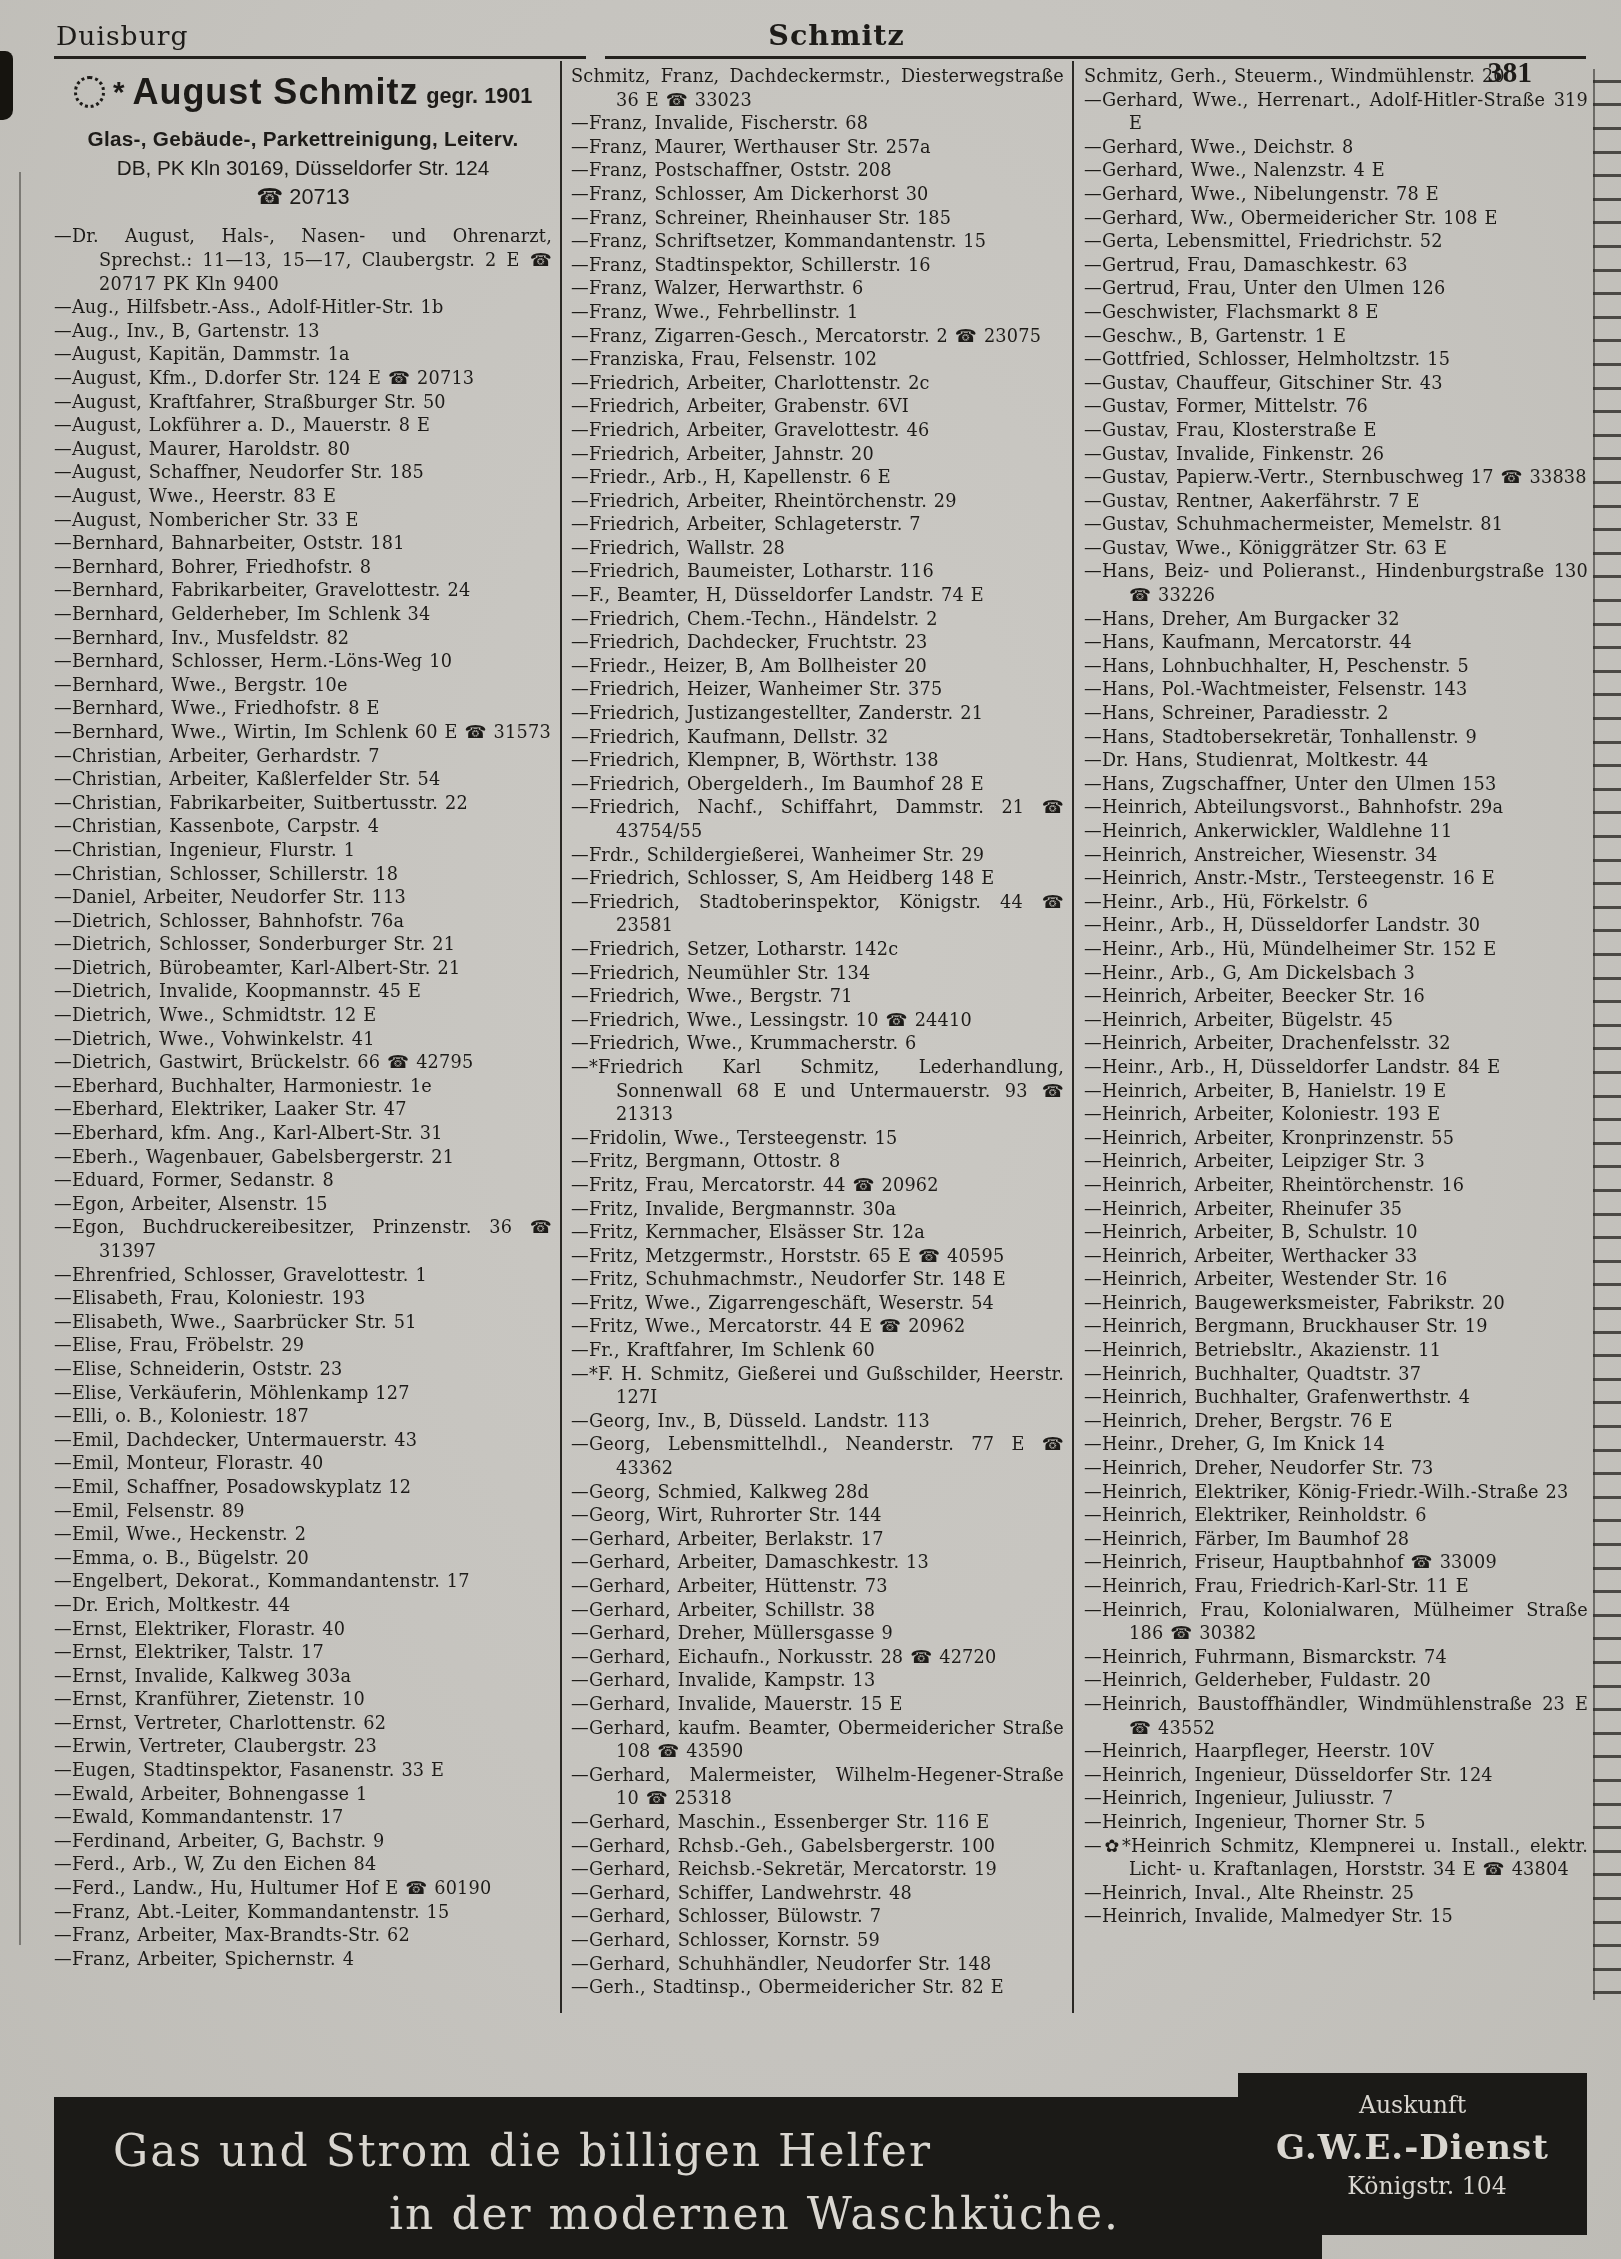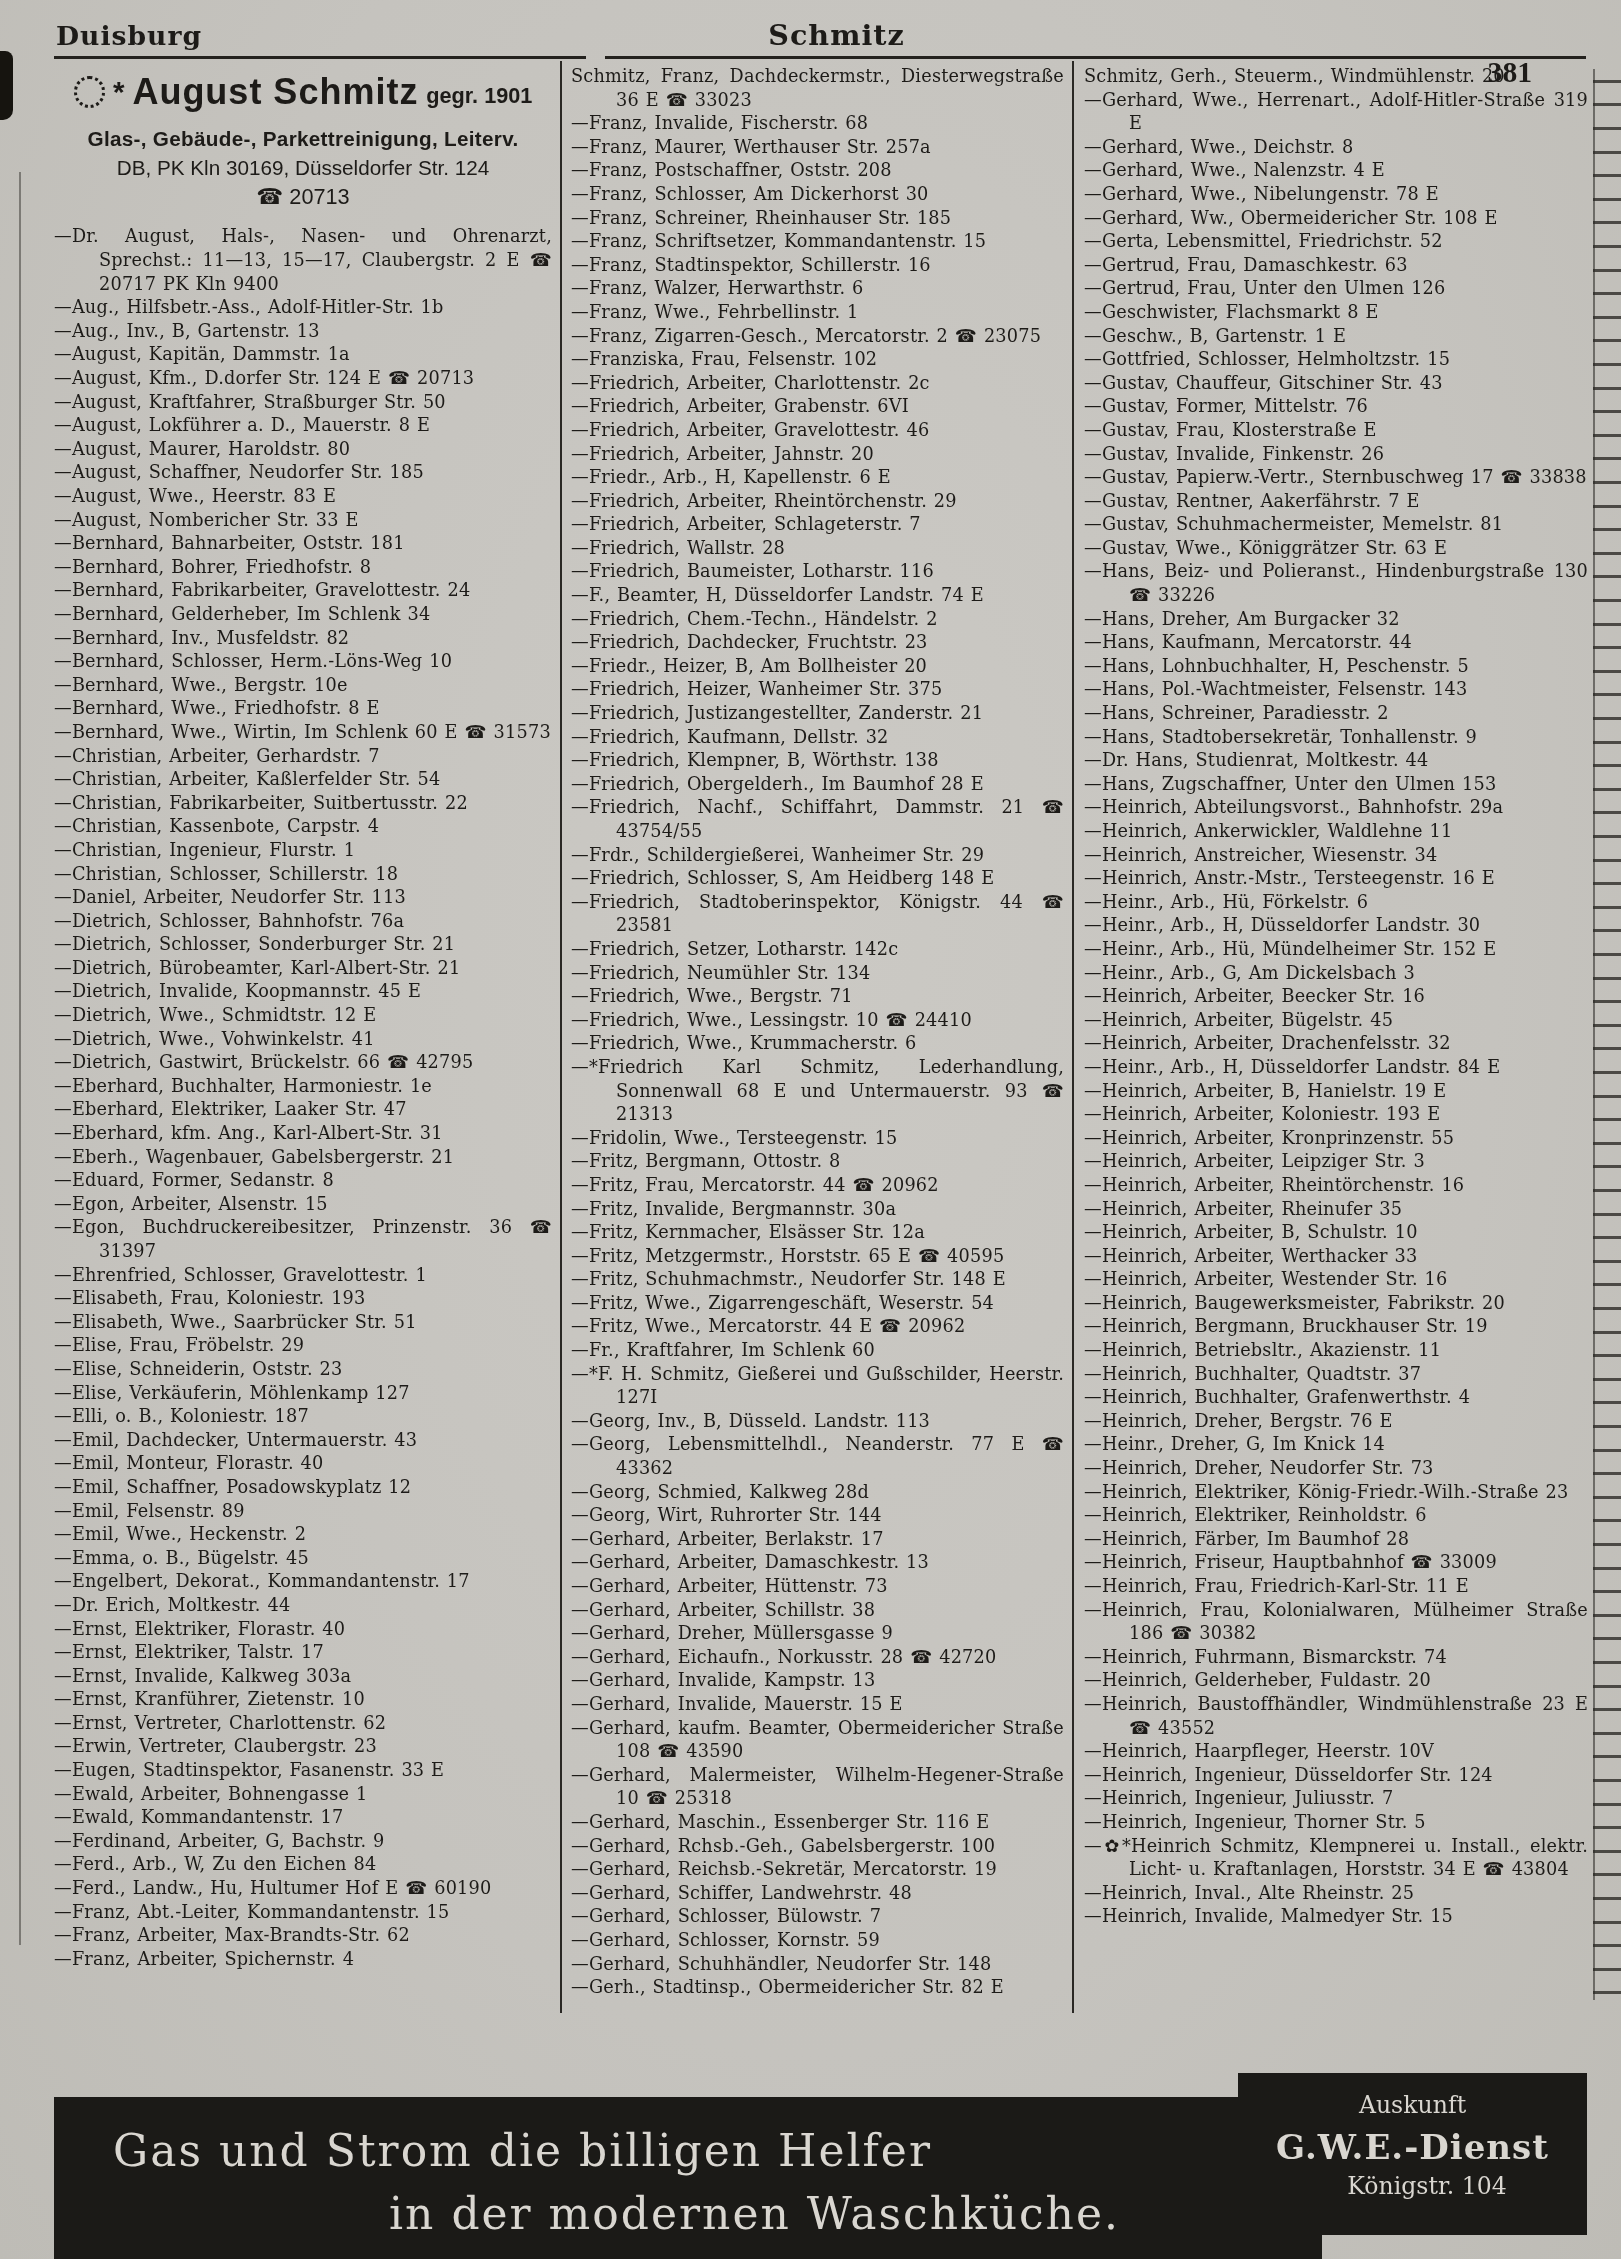--- a/index.html
+++ b/index.html
@@ -4,21 +4,21 @@
 <style>
   html,body{margin:0;padding:0;}
   body{
     width:1621px;height:2260px;position:relative;overflow:hidden;
     background:#c7c5c0;
     background-image:radial-gradient(ellipse at 50% 40%, #cbc9c4 0%, #c5c3be 60%, #bebcb6 100%);
     font-family:"DejaVu Serif", serif;
     color:#1d1b18;
   }
   
-  .hdr-place{position:absolute;left:56px;top:19.7px;font-size:26.6px;font-weight:bold;letter-spacing:1px;}
+  .hdr-place{position:absolute;left:56px;top:19.7px;font-size:26.6px;font-weight:normal;letter-spacing:1px;}
   .hdr-surname{position:absolute;left:0;top:17.7px;width:100%;text-align:center;font-size:28.6px;font-weight:bold;letter-spacing:1px;margin-left:26px;}
   .hdr-pageno{position:absolute;right:89px;top:15.8px;font-size:29.6px;font-weight:bold;font-family:"Liberation Serif",serif;margin-top:40px;}
   .hdr-rule{position:absolute;top:56px;height:3px;background:#24221e;}
   .hdr-rule.seg1{left:54px;width:532px;}
   .hdr-rule.seg2{left:605px;width:981px;}
   
   .vrule{position:absolute;top:61px;height:1952px;width:2px;background:#2a2824;}
   .vrule.v1{left:560px;}
   .vrule.v2{left:1072px;}
   .edge-strip{
@@ -150,21 +150,21 @@
         <div class="entry">—Elisabeth, Wwe., Saarbrücker Str. 51</div>
         <div class="entry">—Elise, Frau, Fröbelstr. 29</div>
         <div class="entry">—Elise, Schneiderin, Oststr. 23</div>
         <div class="entry">—Elise, Verkäuferin, Möhlenkamp 127</div>
         <div class="entry">—Elli, o. B., Koloniestr. 187</div>
         <div class="entry">—Emil, Dachdecker, Untermauerstr. 43</div>
         <div class="entry">—Emil, Monteur, Florastr. 40</div>
         <div class="entry">—Emil, Schaffner, Posadowskyplatz 12</div>
         <div class="entry">—Emil, Felsenstr. 89</div>
         <div class="entry">—Emil, Wwe., Heckenstr. 2</div>
-        <div class="entry">—Emma, o. B., Bügelstr. 45</div>
+        <div class="entry">—Emma, o. B., Bügelstr. 20</div>
         <div class="entry">—Engelbert, Dekorat., Kommandantenstr. 17</div>
         <div class="entry">—Dr. Erich, Moltkestr. 44</div>
         <div class="entry">—Ernst, Elektriker, Florastr. 40</div>
         <div class="entry">—Ernst, Elektriker, Talstr. 17</div>
         <div class="entry">—Ernst, Invalide, Kalkweg 303a</div>
         <div class="entry">—Ernst, Kranführer, Zietenstr. 10</div>
         <div class="entry">—Ernst, Vertreter, Charlottenstr. 62</div>
         <div class="entry">—Erwin, Vertreter, Claubergstr. 23</div>
         <div class="entry">—Eugen, Stadtinspektor, Fasanenstr. 33 E</div>
         <div class="entry">—Ewald, Arbeiter, Bohnengasse 1</div>

